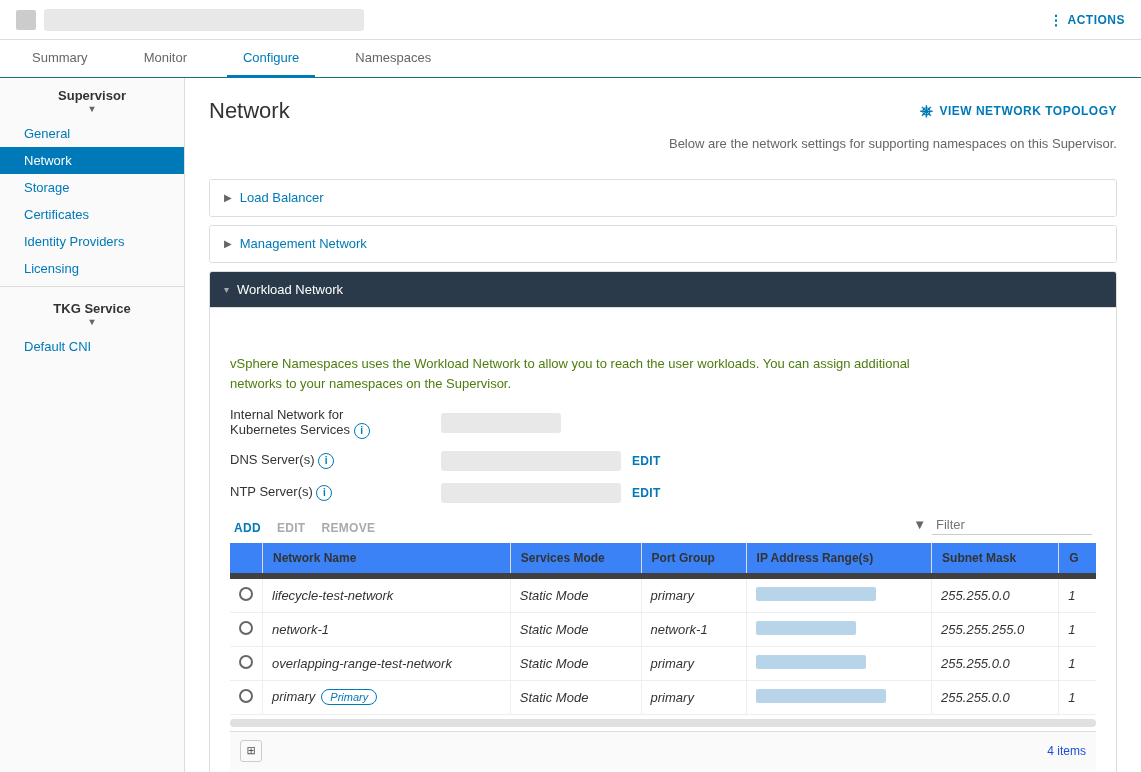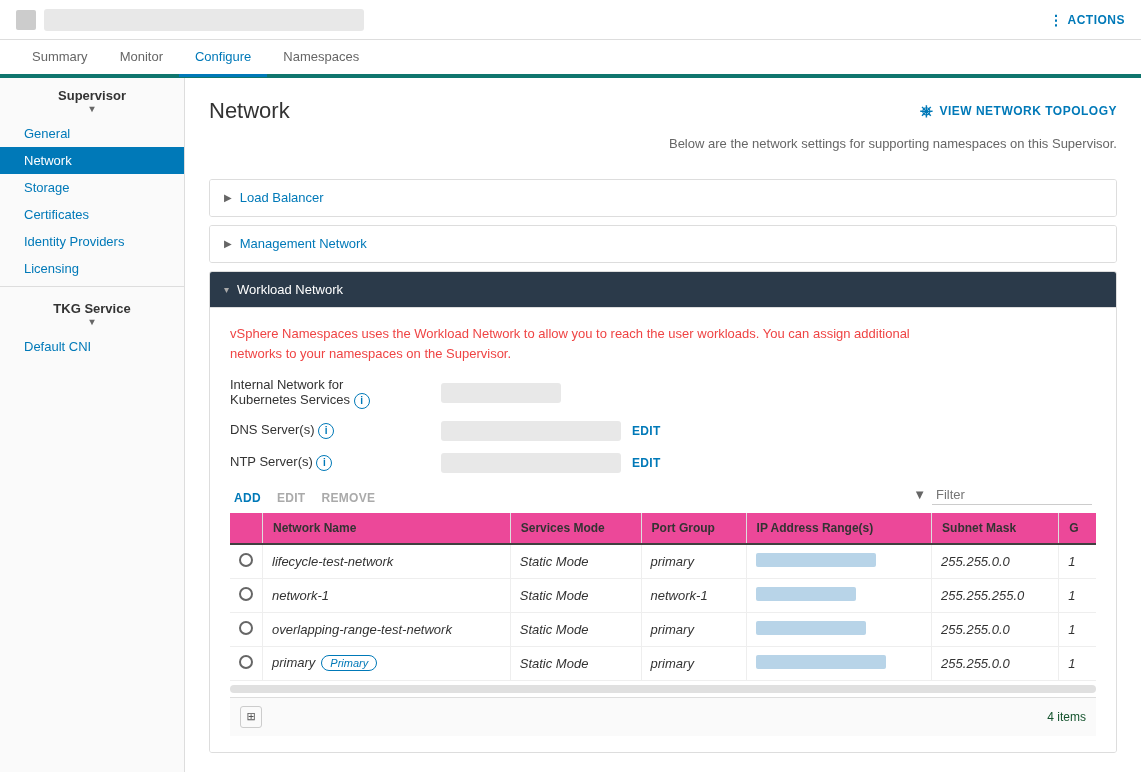--- a/index.html
+++ b/index.html
@@ -27,24 +27,25 @@
       display: flex; align-items: center; gap: 4px;
       color: #0079b8; font-size: 12px; font-weight: 600; text-transform: uppercase;
       cursor: pointer; letter-spacing: 0.5px;
     }
     .actions-icon { color: #0079b8; font-size: 14px; }
 
     
     .tab-nav {
       display: flex;
       align-items: center;
-      border-bottom: 4px solid #0f766e;
+      border-bottom: 1px solid #0f766e;
       background: #fff;
       padding: 0 16px;
       height: 38px;
+      gap: 24px;
     }
     .tab-item {
       padding: 0 16px;
       height: 38px;
       display: flex;
       align-items: center;
       cursor: pointer;
       font-size: 13px;
       color: #666;
       border-bottom: 3px solid transparent;
@@ -154,23 +155,24 @@
       color: #fff;
     }
     .accordion-header.dark-bg .title-text { color: #fff; }
     .accordion-header.dark-bg .chevron { color: #aaa; }
 
     .accordion-body { padding: 16px 20px; background: #fff; }
 
     
     .workload-desc {
       font-size: 13px;
-      color: #ef4444;
+      color: #4d7c0f;
       margin-bottom: 14px;
       line-height: 1.5;
+      margin-top: 30px;
     }
     .field-row {
       display: flex;
       align-items: center;
       margin-bottom: 12px;
       gap: 11px;
     }
     .field-label {
       font-size: 13px;
       color: #333;
@@ -223,22 +225,22 @@
       background: transparent;
     }
 
     
     .data-table {
       width: 100%;
       border-collapse: collapse;
       font-size: 13px;
     }
     .data-table thead tr {
-      background: #ec4899;
-      border-bottom: 2px solid #404040;
+      background: #3b82f6;
+      border-bottom: 6px solid #404040;
     }
     .data-table th {
       text-align: left;
       padding: 8px 10px;
       font-weight: 600;
       color: #333;
       font-size: 12px;
       border-right: 1px solid #ddd;
     }
     .data-table th:last-child { border-right: none; }
@@ -280,21 +282,21 @@
       border-top: 1px solid #ddd;
       background: #fafafa;
     }
     .table-footer-left { display: flex; align-items: center; }
     .columns-icon {
       width: 22px; height: 22px;
       border: 1px solid #ccc; border-radius: 3px;
       display: flex; align-items: center; justify-content: center;
       cursor: pointer; font-size: 11px; color: #555;
     }
-    .items-count { font-size: 12px; color: #14532d; }
+    .items-count { font-size: 12px; color: #1d4ed8; }
     .scroll-bar-area {
       height: 8px;
       background: #e0e0e0;
       border-radius: 4px;
       margin: 4px 0;
     }
   </style>
 </head>
 <body>
 

